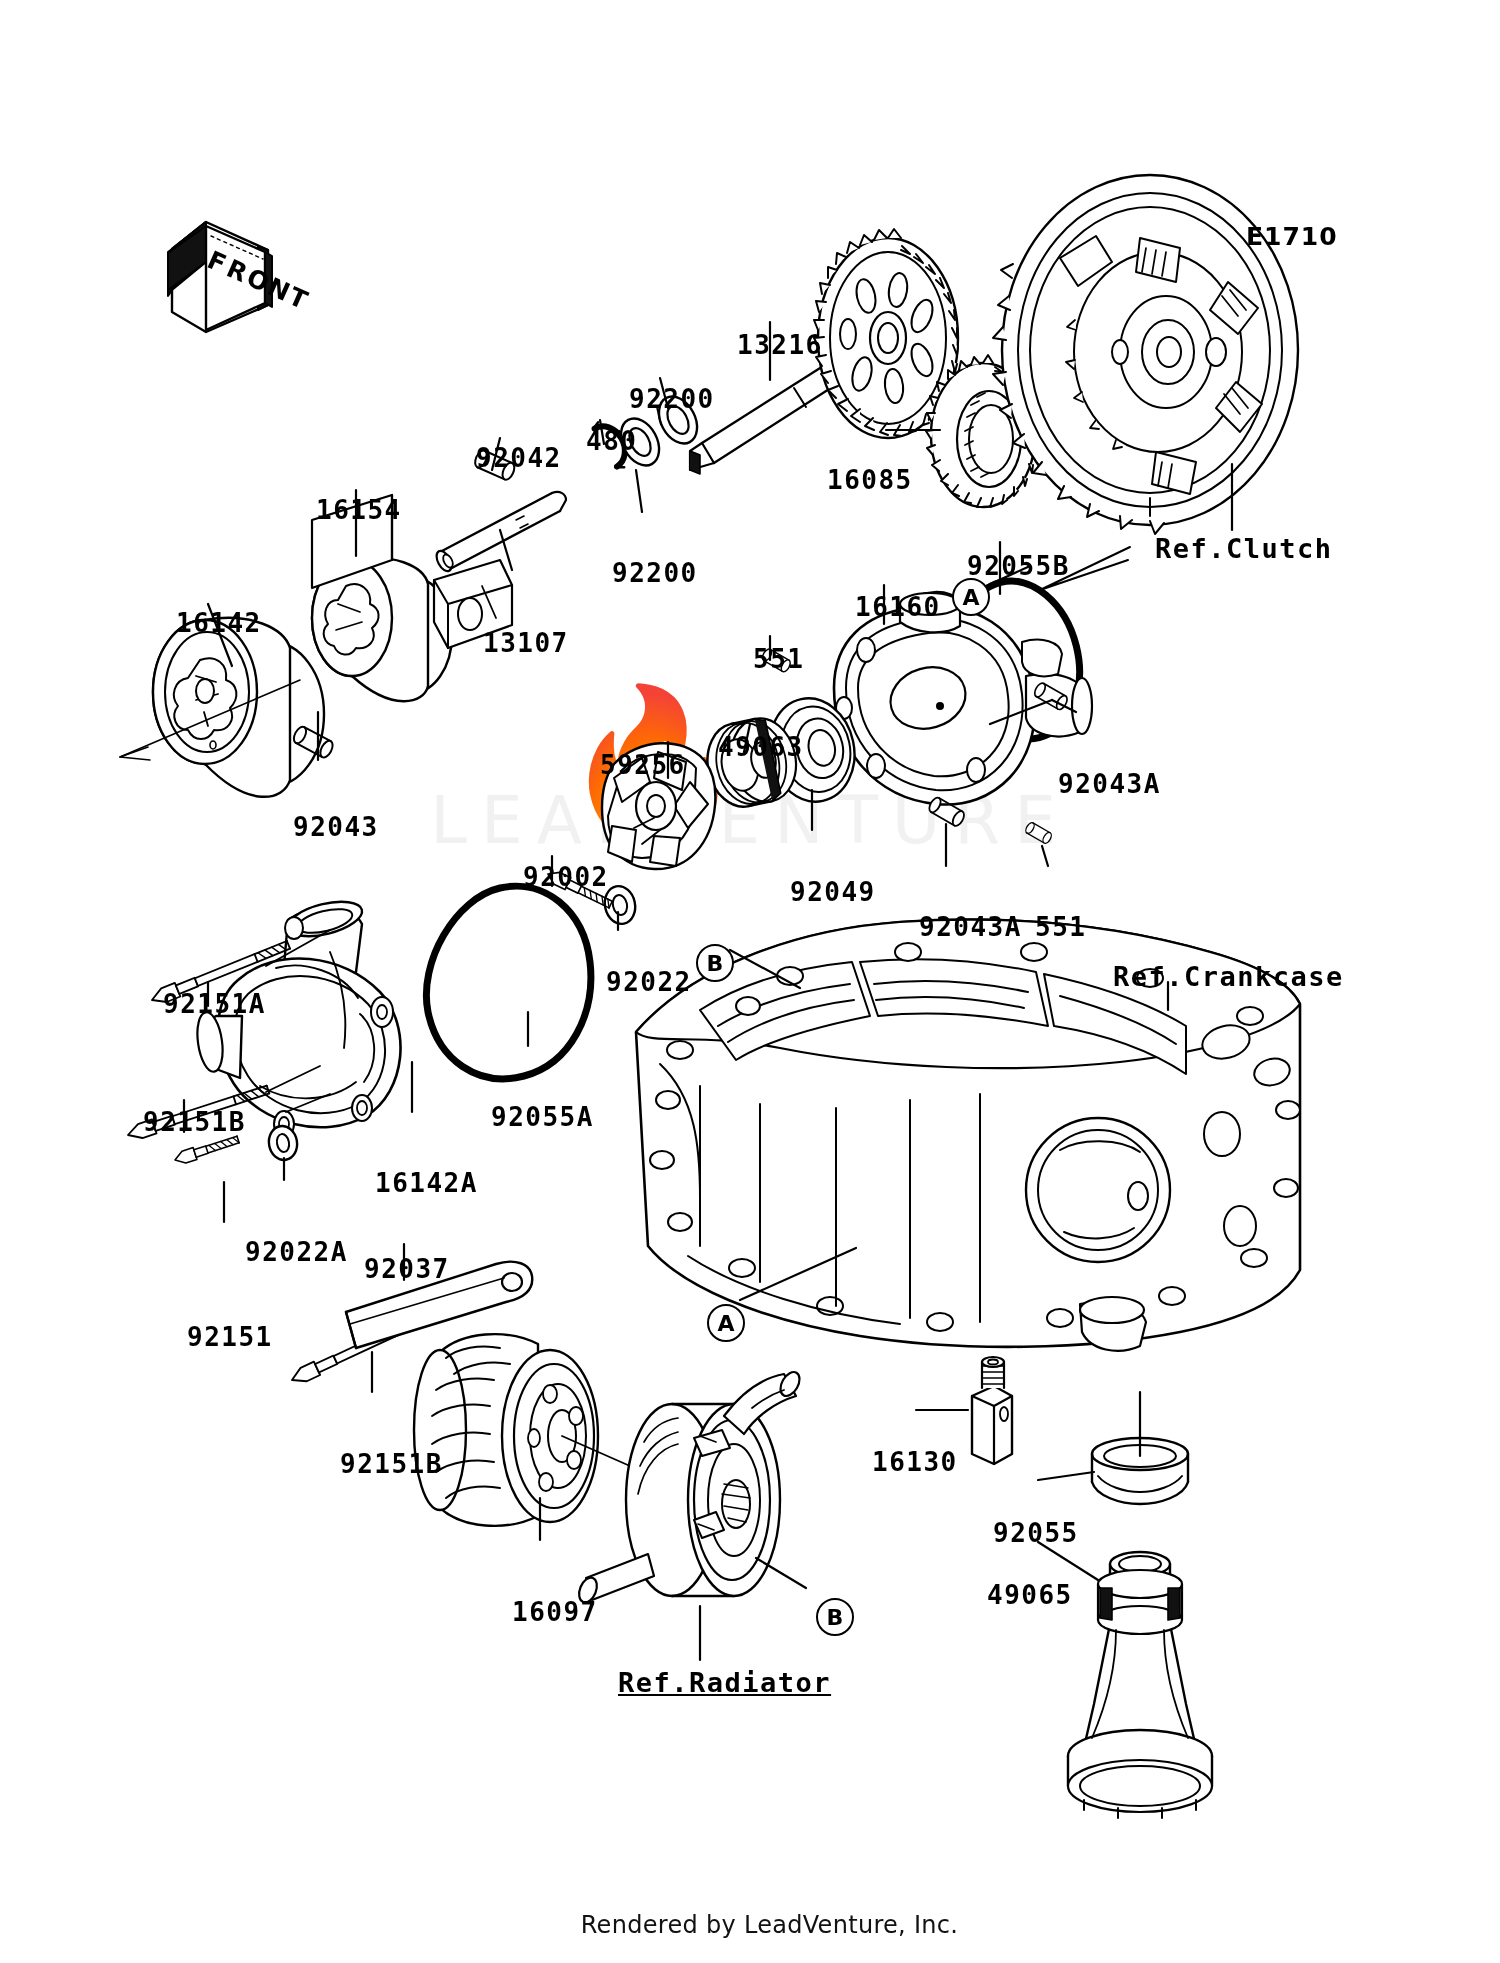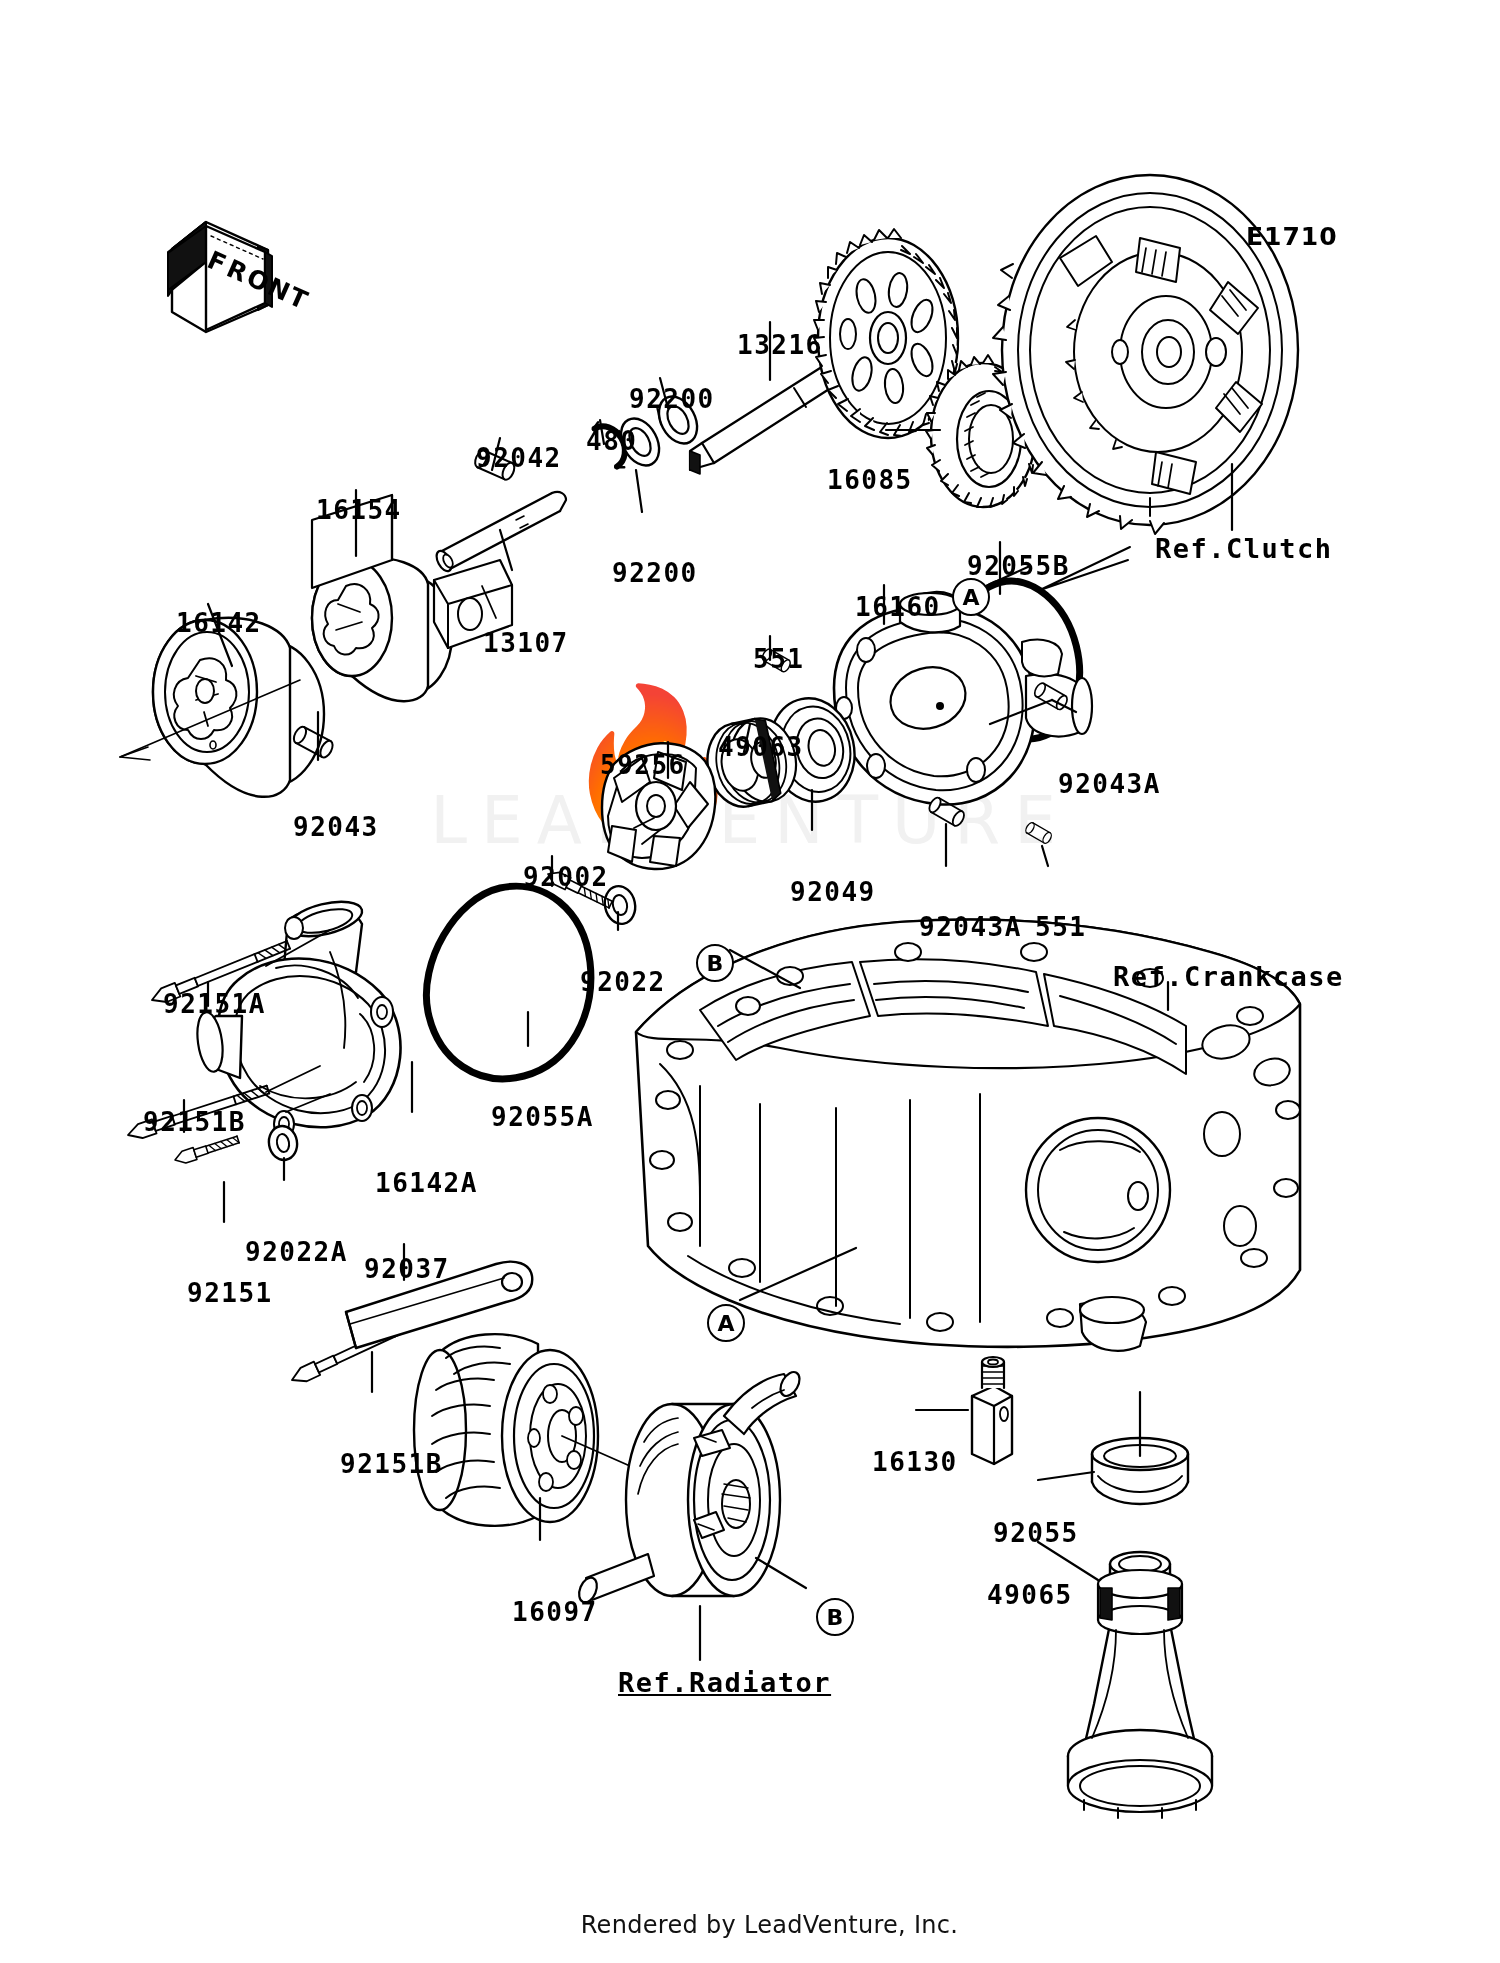--- a/index.html
+++ b/index.html
@@ -745,26 +745,26 @@
   <div class="lbl" style="left:967px;top:517px;">92055B</div>
   <div class="lbl" style="left:855px;top:558px;">16160</div>
   <div class="lbl" style="left:753px;top:610px;">551</div>
   <div class="lbl" style="left:718px;top:698px;">49063</div>
   <div class="lbl" style="left:600px;top:716px;text-align:center;">59256</div>
   <div class="lbl" style="left:790px;top:843px;">92049</div>
   <div class="lbl" style="left:919px;top:878px;">92043A</div>
   <div class="lbl" style="left:1035px;top:878px;">551</div>
   <div class="lbl" style="left:1058px;top:735px;">92043A</div>
   <div class="lbl" style="left:523px;top:828px;">92002</div>
-  <div class="lbl" style="left:580px;top:933px;">92022</div>
+  <div class="lbl" style="left:606px;top:933px;">92022</div>
   <div class="lbl" style="left:491px;top:1068px;">92055A</div>
   <div class="lbl" style="left:163px;top:955px;">92151A</div>
   <div class="lbl" style="left:143px;top:1073px;">92151B</div>
   <div class="lbl" style="left:245px;top:1203px;text-align:center;">92022A</div>
-  <div class="lbl" style="left:187px;top:1244px;text-align:center;">92151</div>
+  <div class="lbl" style="left:187px;top:1288px;text-align:center;">92151</div>
   <div class="lbl" style="left:375px;top:1134px;">16142A</div>
   <div class="lbl" style="left:364px;top:1220px;">92037</div>
   <div class="lbl" style="left:340px;top:1415px;">92151B</div>
   <div class="lbl" style="left:512px;top:1563px;">16097</div>
   <div class="lbl" style="left:872px;top:1413px;">16130</div>
   <div class="lbl" style="left:993px;top:1484px;">92055</div>
   <div class="lbl" style="left:987px;top:1546px;">49065</div>
 
   <div class="footer">Rendered by LeadVenture, Inc.</div>
 </div>

